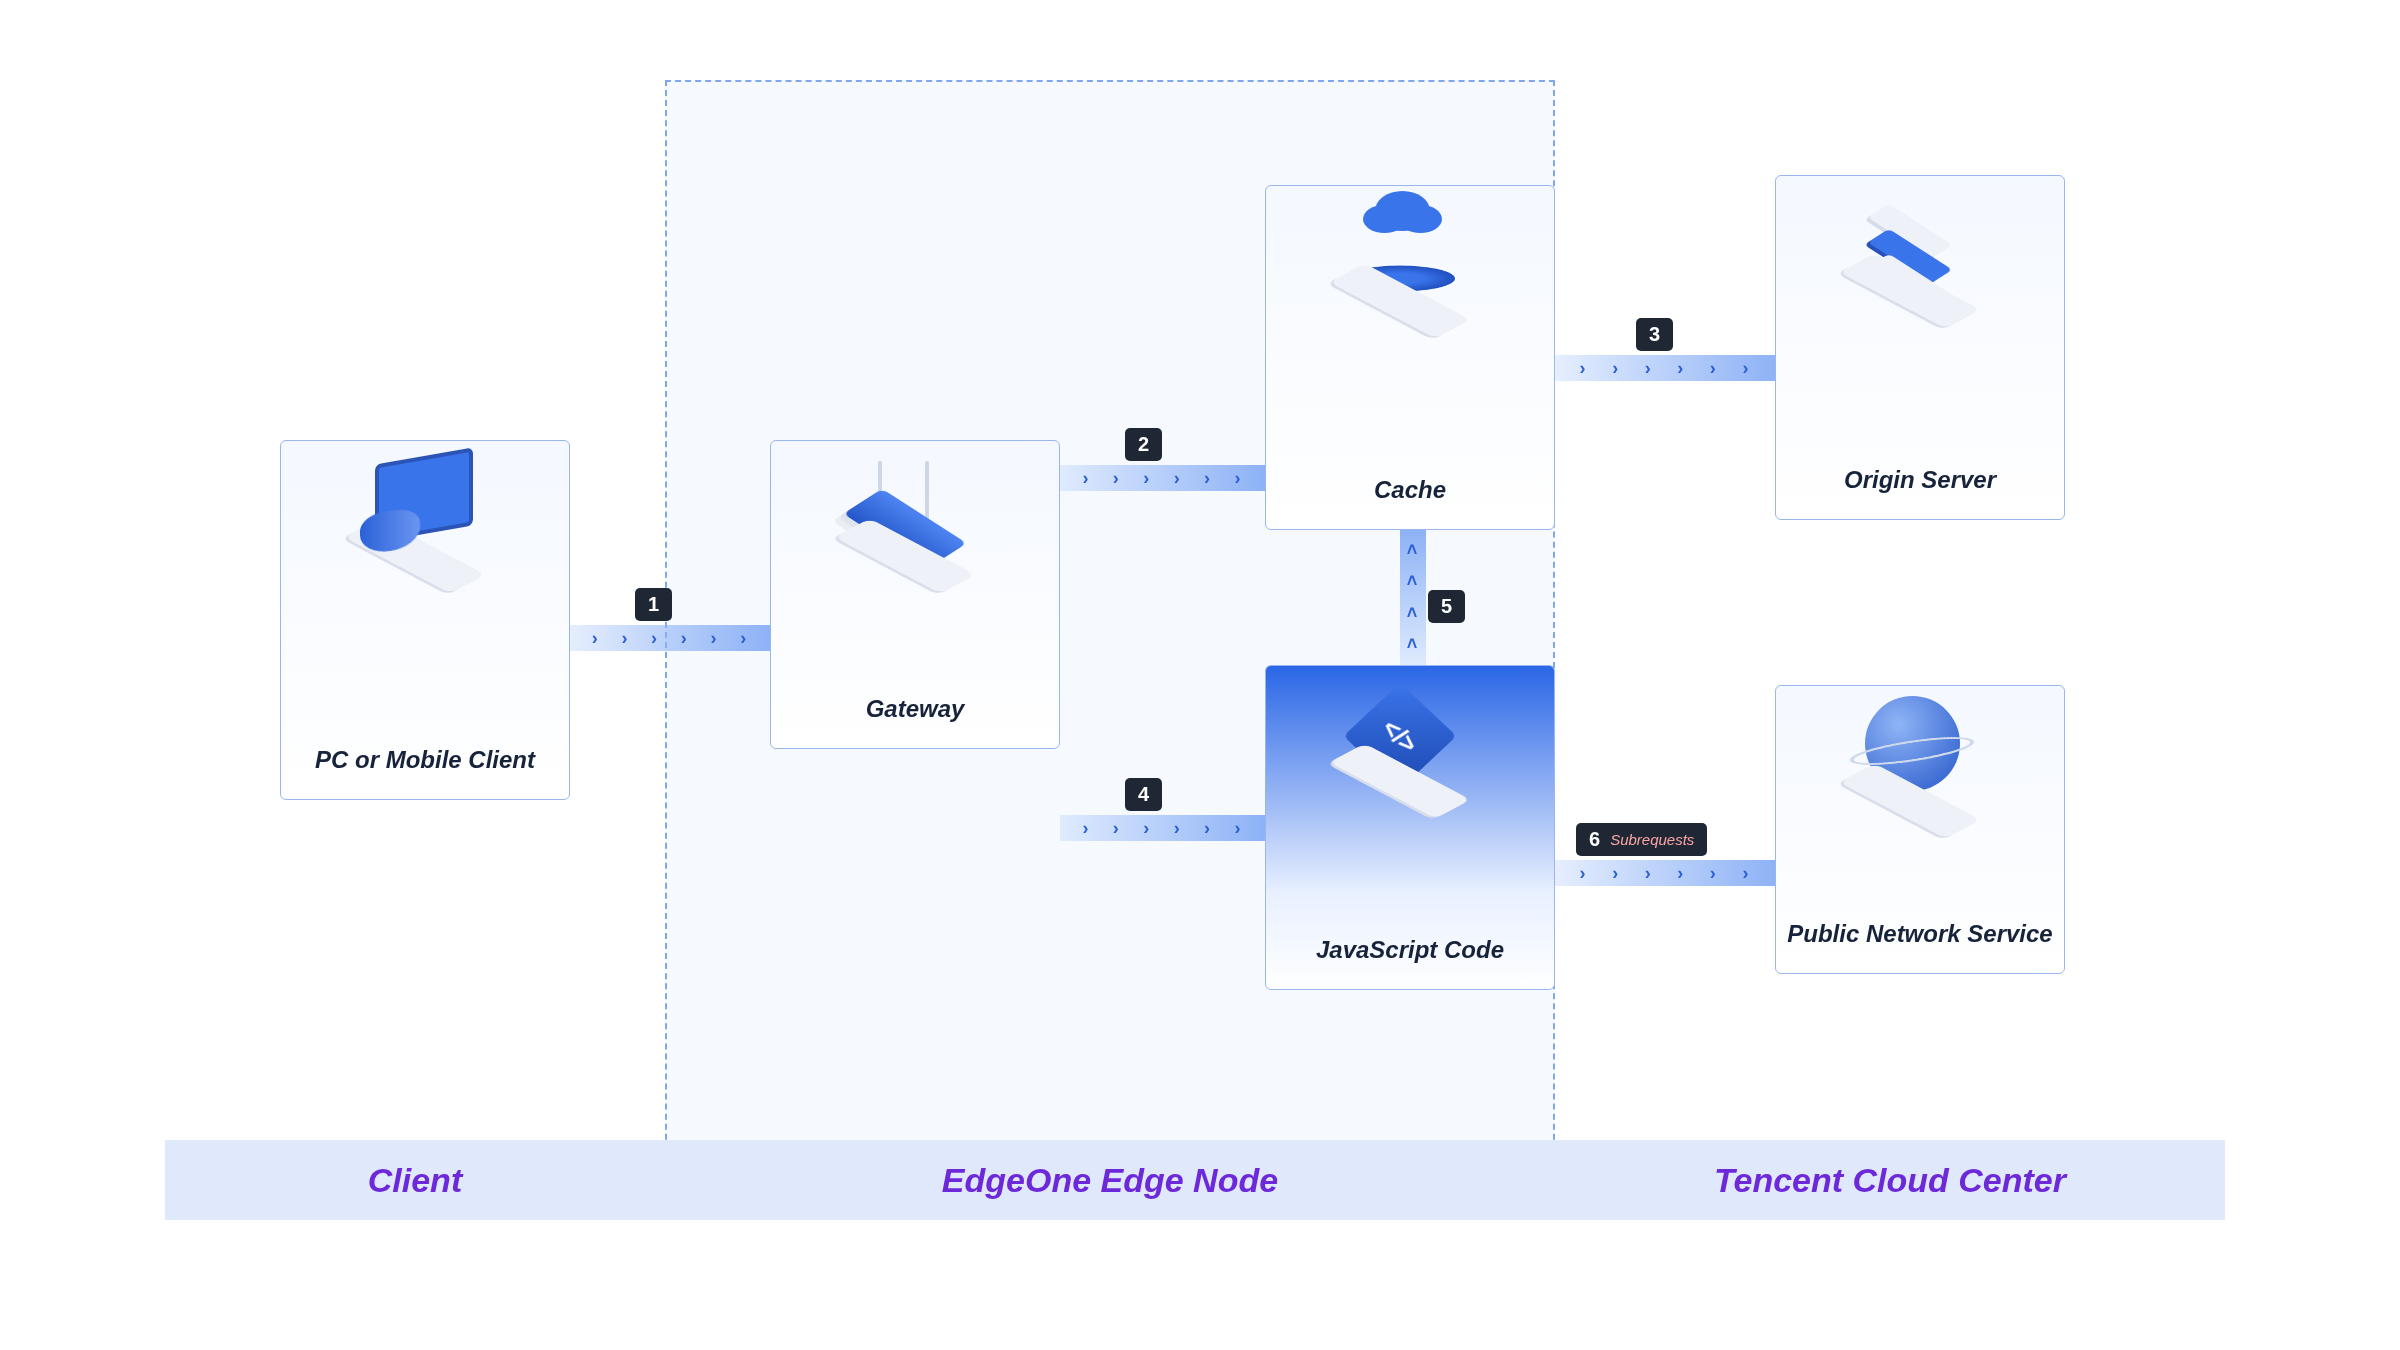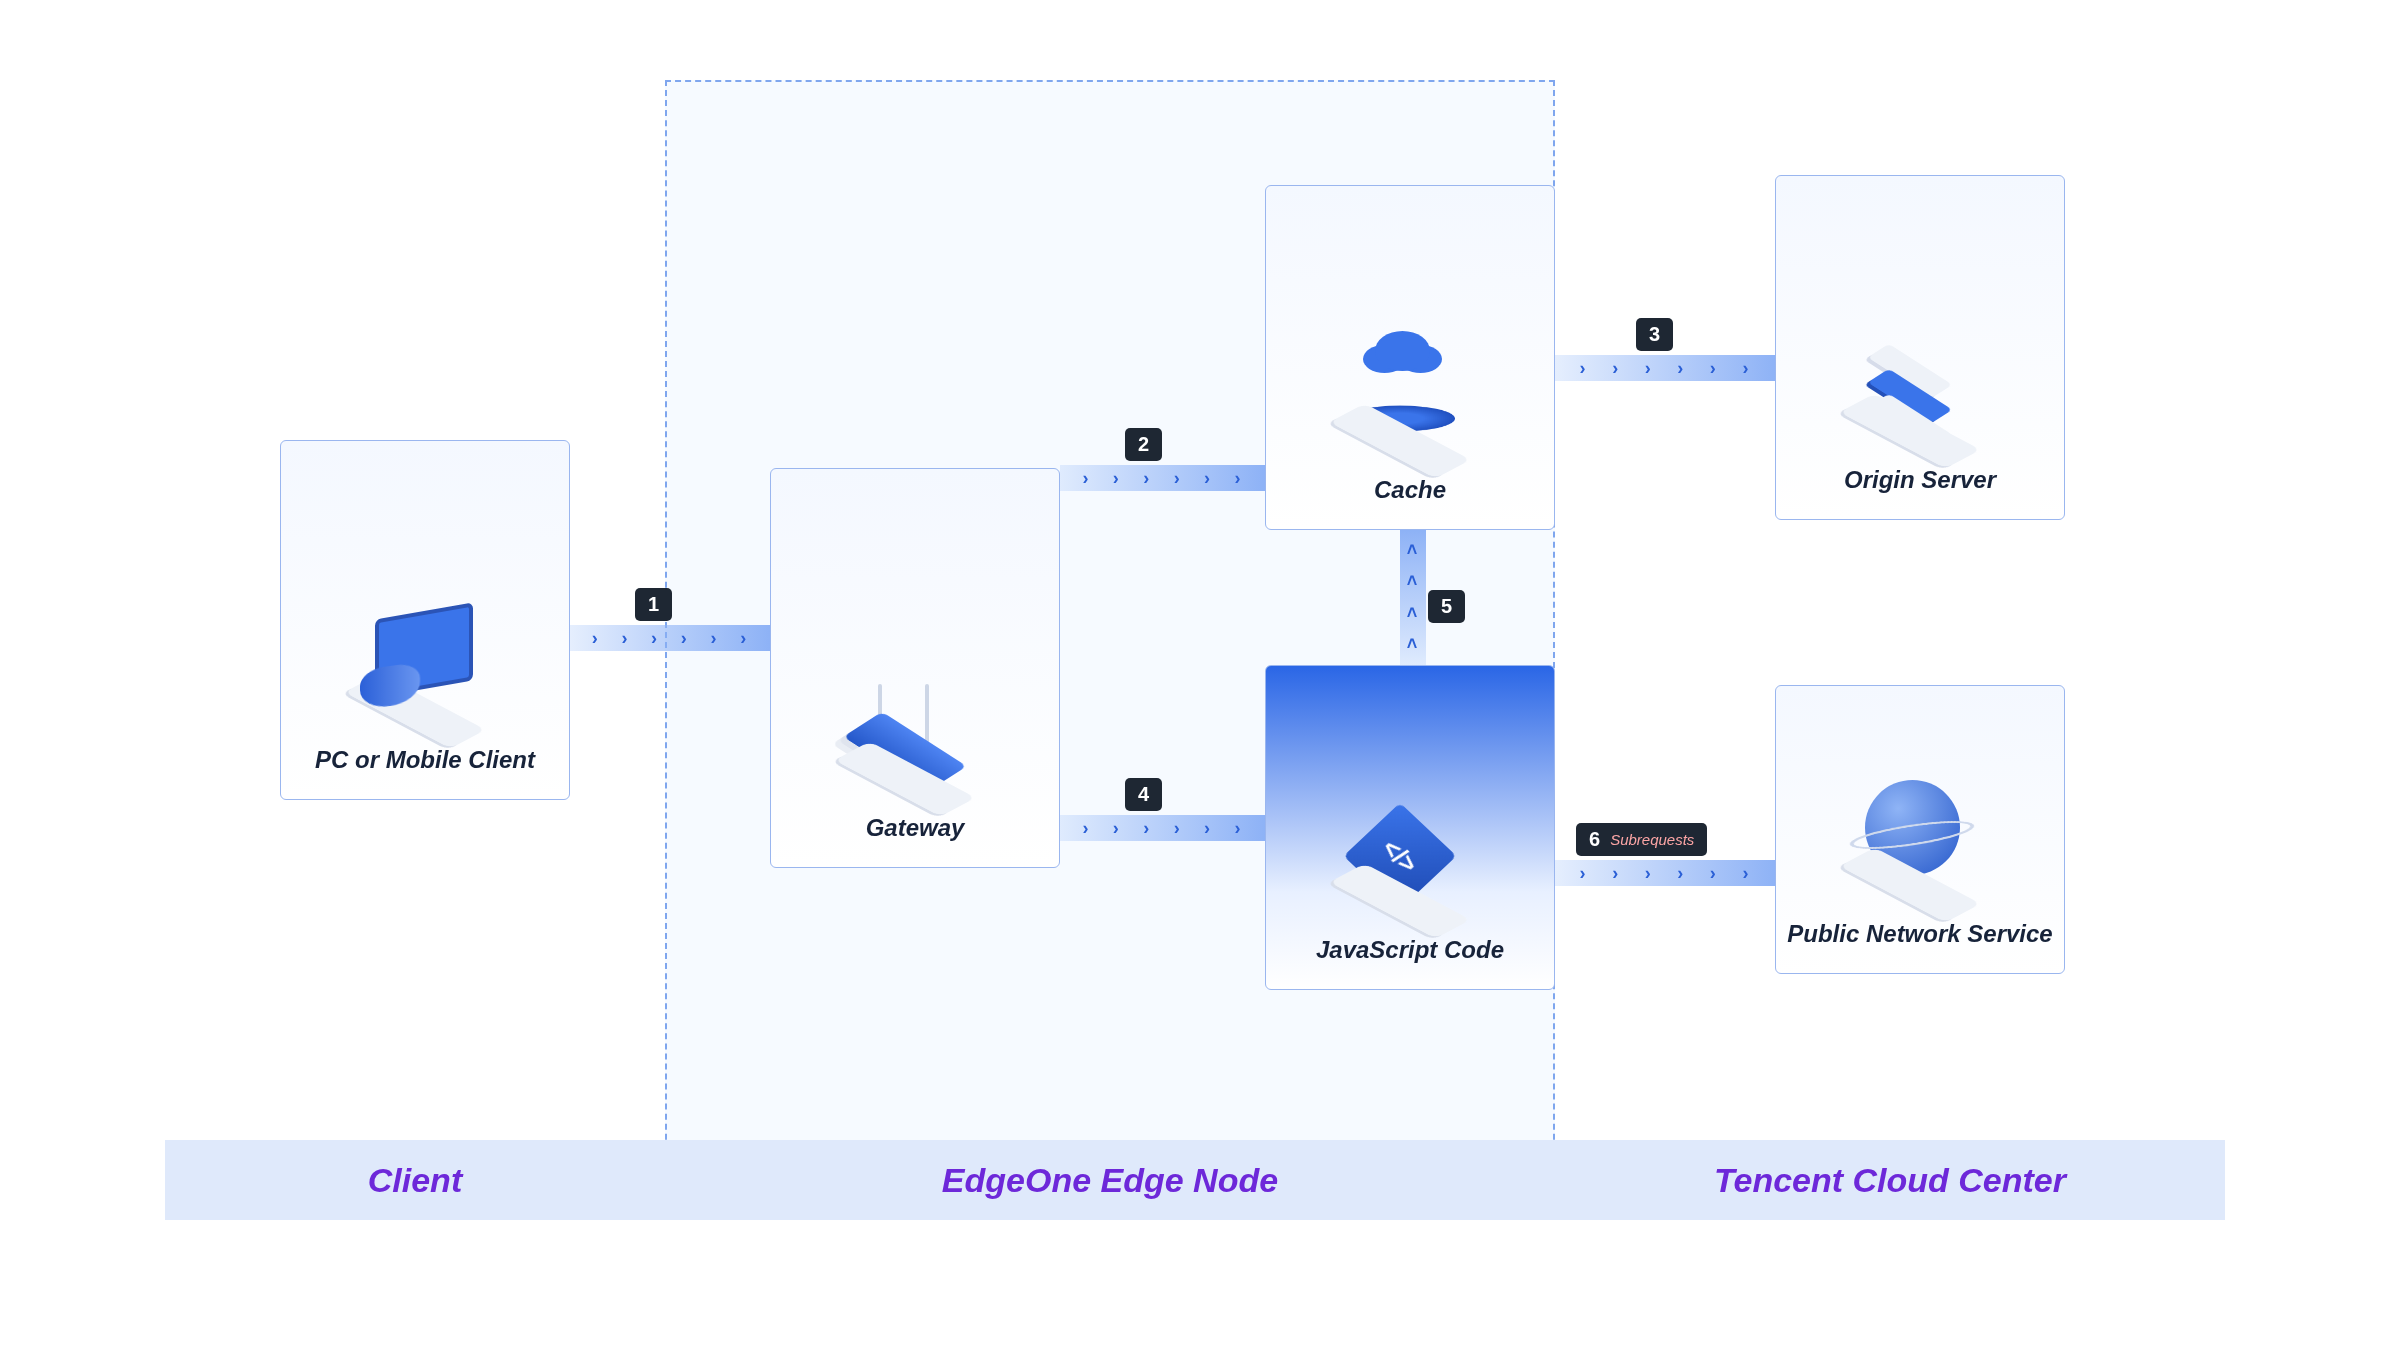--- a/index.html
+++ b/index.html
@@ -49,39 +49,39 @@
   
   .node {
     position: absolute;
     width: 290px;
     border: 1.5px solid #9ab6ef;
     border-radius: 6px;
     background: linear-gradient(180deg,#f4f8ff 0%, #ffffff 100%);
     display: flex;
     flex-direction: column;
     align-items: center;
-    justify-content: flex-end;
+    justify-content: space-between;
     padding-bottom: 25px;
   }
   .node .label {
     font-size: 24px;
     font-weight: 600;
     color: #17233a;
     margin-top: 10px;
   }
   .node .icon {
     width: 170px;
     height: 140px;
     display: flex;
     align-items: center;
     justify-content: center;
   }
 
   .node.client  { left: 280px;  top: 440px; height: 360px; }
-  .node.gateway { left: 770px;  top: 468px; height: 400px; }
+  .node.gateway { left: 770px;  top: 440px; height: 309px; }
   .node.cache   { left: 1265px; top: 185px; height: 345px; }
   .node.jscode  { left: 1265px; top: 665px; height: 325px;
                   background: linear-gradient(180deg,#2a66e6 0%, #e8f0ff 70%, #ffffff 100%); }
   .node.origin  { left: 1775px; top: 175px; height: 345px; }
   .node.public  { left: 1775px; top: 685px; height: 289px; }
 
   
   .arrow {
     position: absolute;
     height: 26px;

